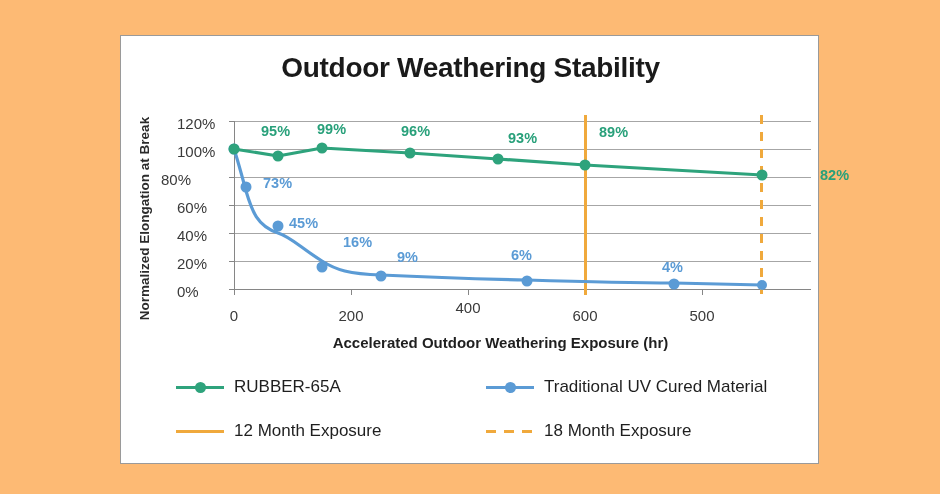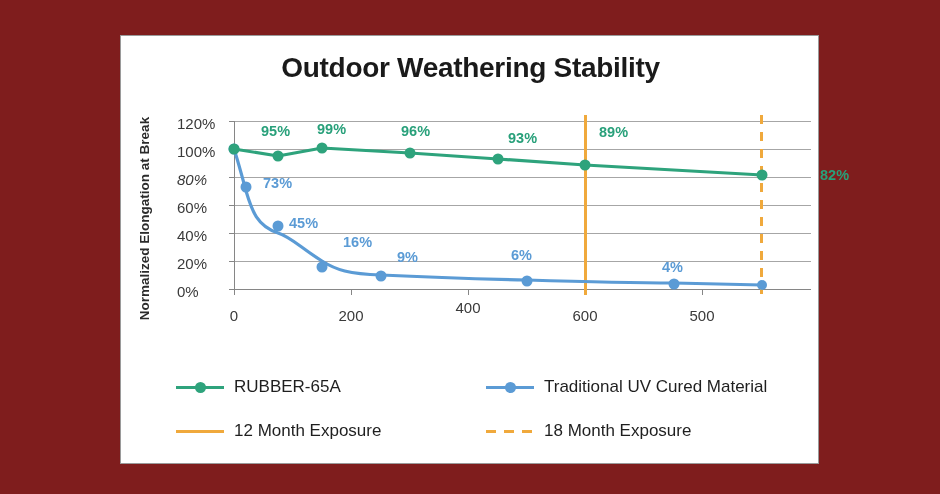--- a/index.html
+++ b/index.html
@@ -11,21 +11,21 @@
   body {
     width: 940px;
     height: 494px;
     font-family: "Liberation Sans", sans-serif;
     overflow: hidden;
   }
   #root {
     position: relative;
     width: 940px;
     height: 494px;
-    background: #7f1d1d;
+    background: #fdba74;
   }
   
   #chart-frame {
     position: absolute;
     left: 120px;
     top: 35px;
     width: 699px;
     height: 429px;
     border: 1px solid #9a9a9a;
     background: #ffffff;
@@ -166,32 +166,33 @@
   <div id="chart-frame">
 
     <div id="chart-title">Outdoor Weathering Stability</div>
 
     <div id="plot-wrap">
 
       <div id="y-axis-title">Normalized Elongation at Break</div>
 
       <div class="y-tick-label" style="top:80px;  width:56px; left:56px;">120%</div>
       <div class="y-tick-label" style="top:108px; width:56px; left:56px;">100%</div>
-      <div class="y-tick-label" style="top:136px; width:56px; left:56px;font-style:italic;">80%</div>
+      <div class="y-tick-label" style="top:136px; width:56px; left:40px;">80%</div>
       <div class="y-tick-label" style="top:164px; width:56px; left:56px;">60%</div>
       <div class="y-tick-label" style="top:192px; width:56px; left:56px;">40%</div>
       <div class="y-tick-label" style="top:220px; width:56px; left:56px;">20%</div>
       <div class="y-tick-label" style="top:248px; width:56px; left:56px;">0%</div>
 
       <div class="x-tick-label" style="left:83px;  top:272px;">0</div>
       <div class="x-tick-label" style="left:200px; top:272px;">200</div>
       <div class="x-tick-label" style="left:317px; top:264px;">400</div>
       <div class="x-tick-label" style="left:434px; top:272px;">600</div>
       <div class="x-tick-label" style="left:551px; top:272px;">500</div>
 
+      <div id="x-axis-title">Accelerated Outdoor Weathering Exposure (hr)</div>
 
       <svg id="plot-svg" width="699" height="300" viewBox="0 0 699 300">
 
         <g stroke="#a6a6a6" stroke-width="1" shape-rendering="crispEdges">
           <line x1="113" y1="85.5" x2="690" y2="85.5"></line>
           <line x1="113" y1="113.5" x2="690" y2="113.5"></line>
           <line x1="113" y1="141.5" x2="690" y2="141.5"></line>
           <line x1="113" y1="169.5" x2="690" y2="169.5"></line>
           <line x1="113" y1="197.5" x2="690" y2="197.5"></line>
           <line x1="113" y1="225.5" x2="690" y2="225.5"></line>

